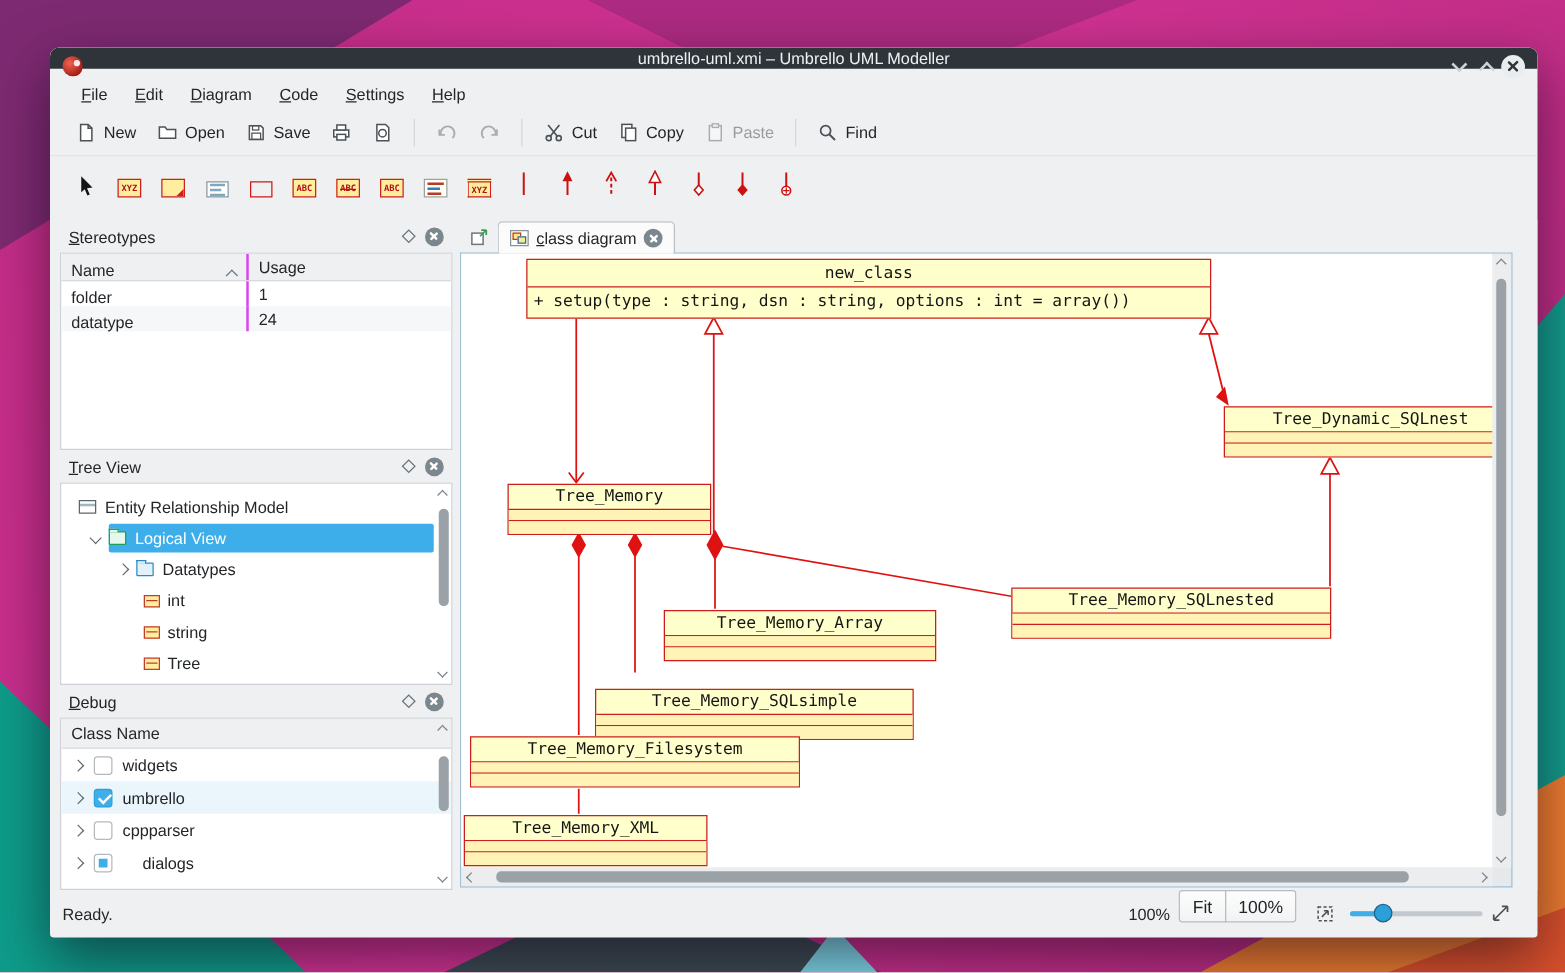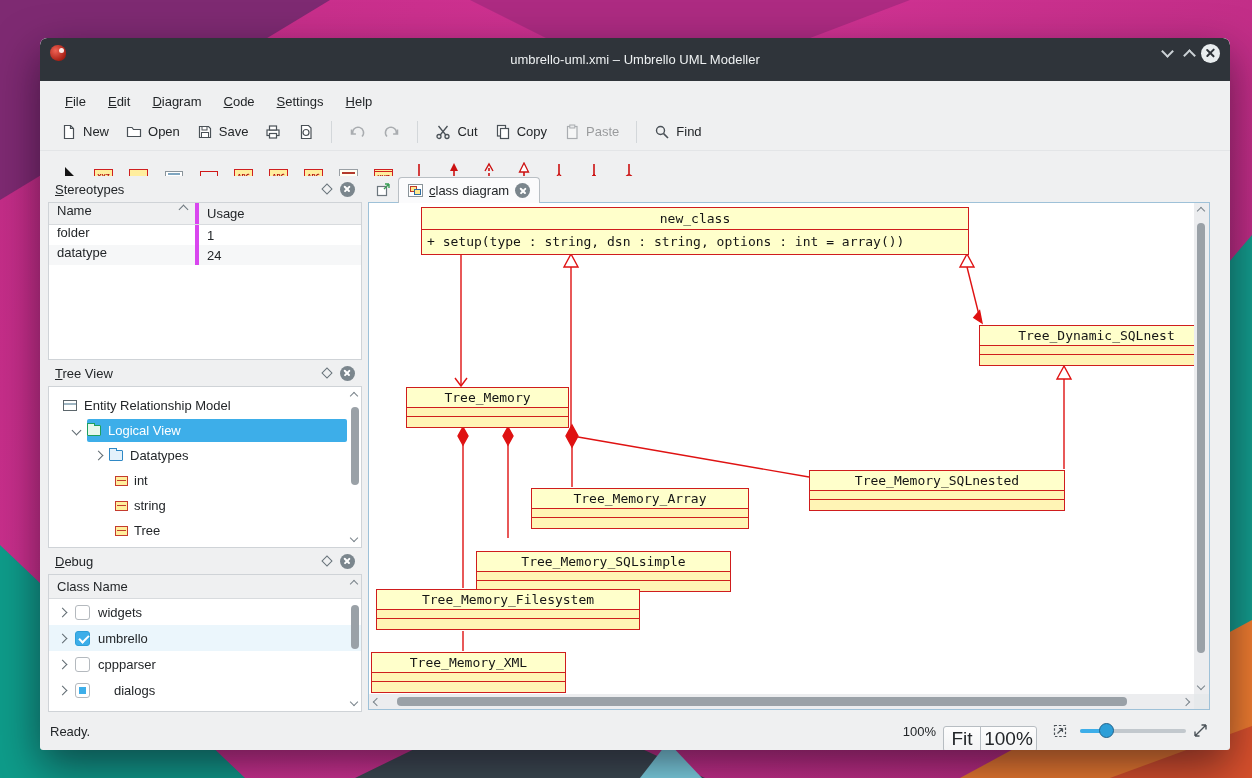--- a/index.html
+++ b/index.html
@@ -17,21 +17,21 @@
   .s5{background:#d8502c;clip-path:polygon(1252px 726px,1252px 778px,1110px 778px)}
   .s6{background:#0e9c8a;clip-path:polygon(0 545px,245px 778px,0 778px)}
   .s7{background:#3c4b52;clip-path:polygon(355px 778px,705px 778px,525px 695px)}
   .s8{background:#7fd8e8;clip-path:polygon(640px 778px,702px 778px,668px 742px)}
 
   
   .window{position:absolute;left:40px;top:38px;width:1190px;height:712px;
     background:#eff0f1;border-radius:7px 7px 3px 3px;overflow:hidden;
     box-shadow:0 16px 44px rgba(15,5,20,.55)}
 
-  .titlebar{height:43px;background:#2f343a;position:relative;display:flex;align-items:center;
+  .titlebar{height:17px;background:#2f343a;position:relative;display:flex;align-items:center;
     border-radius:7px 7px 0 0}
   .titlebar .wtitle{position:absolute;left:0;right:0;text-align:center;color:#eef1f2;font-size:13px}
   .appicon{position:absolute;left:10px;top:7px;width:16px;height:16px;border-radius:50% 50% 46% 54%;
     background:radial-gradient(circle at 35% 35%,#ef6254,#a41d12 75%)}
   .appicon::after{content:"";position:absolute;right:2px;top:3px;width:5px;height:5px;border-radius:50%;background:#fbe9e7}
   .wctl{position:absolute;top:0;height:30px;display:flex;align-items:center}
   .tchev{width:9px;height:9px;border-left:2px solid #ccd2d6;border-bottom:2px solid #ccd2d6}
   .tchev.down{transform:rotate(-45deg);margin-top:-4px}
   .tchev.up{transform:rotate(135deg);margin-top:4px}
   .wclose{width:19px;height:19px;border-radius:50%;background:#e9edef;position:relative}
@@ -80,21 +80,21 @@
   .dock-h .spacer{flex:1}
   .float-btn{width:8px;height:8px;border:1.3px solid #69747b;transform:rotate(45deg);margin-right:9px}
   .circle-btn{width:15px;height:15px;border-radius:50%;background:#7b868d;position:relative}
   .circle-btn::before,.circle-btn::after{content:"";position:absolute;left:3.4px;top:6.8px;width:8.2px;height:1.5px;background:#fff;border-radius:1px}
   .circle-btn::before{transform:rotate(45deg)}
   .circle-btn::after{transform:rotate(-45deg)}
   .dock-b{flex:1;background:#fff;border:1px solid #cfd3d7;position:relative;overflow:hidden}
 
   
   .st-h{display:flex;height:22px;background:#eff0f1;border-bottom:1px solid #d8dbde;font-size:13px;align-items:center;color:#232629}
-  .st-c1{width:150px;padding:0 8px;display:flex;align-items:flex-start;justify-content:space-between;border-right:4px solid #d946ef;height:100%}
+  .st-c1{width:150px;padding:0 8px;display:flex;align-items:flex-end;justify-content:space-between;border-right:2px solid #d946ef;height:100%}
   .st-c2{padding-left:8px}
   .st-r{display:flex;height:20px;align-items:center;font-size:13px;color:#232629}
   .st-r .st-c1{justify-content:flex-start}
   .st-r.alt{background:#f6f7f8}
   .chev-up{width:7px;height:7px;border-left:1.6px solid #6c767d;border-top:1.6px solid #6c767d;transform:rotate(45deg);margin-top:3px}
 
   
   .tv-item{position:relative;height:25px;display:flex;align-items:center;font-size:13px;color:#232629}
   .tv-sel{position:absolute;left:38px;right:14px;top:1px;bottom:1px;background:#3daee9;border-radius:2px}
   .tv-label{position:relative}
@@ -150,22 +150,22 @@
   .uml .t{font-weight:normal;text-align:center;font-size:13px;line-height:19px;border-bottom:1px solid #cf1d1d;white-space:nowrap;overflow:hidden}
   .uml .sA{height:9px;border-bottom:1px solid #cf1d1d;background:#fff4b5}
   .uml .sB{height:10px;background:#fff4b5}
   .uml.nc .t{line-height:21px}
   .uml .op{font-size:13px;line-height:24px;padding-left:5px;white-space:nowrap;overflow:hidden}
 
   
   .statusbar{position:absolute;left:0;right:0;bottom:0;height:38px;font-size:13px;color:#232629}
   .ready{position:absolute;left:10px;top:12px}
   .zdisp{position:absolute;left:862px;top:12px;width:34px;text-align:right}
-  .sbtn{position:absolute;top:14px;height:26px;background:linear-gradient(#fdfdfd,#f2f3f4);border:1px solid #b7bdc2;
-    display:flex;align-items:center;justify-content:center;font-size:19px;color:#232629}
+  .sbtn{position:absolute;top:0;height:26px;background:linear-gradient(#fdfdfd,#f2f3f4);border:1px solid #b7bdc2;
+    display:flex;align-items:center;justify-content:center;font-size:14px;color:#232629}
   .sbtn.fit{left:903px;width:38px;border-radius:3px 0 0 3px}
   .sbtn.z100{left:940px;width:57px;border-radius:0 3px 3px 0}
   .sicon{position:absolute;top:11px}
   .slider{position:absolute;left:1040px;top:17px;width:106px;height:4px;border-radius:2px;background:#c2c8cd}
   .sl-fill{position:absolute;left:0;top:0;bottom:0;width:26px;background:#3daee9;border-radius:2px}
   .sl-handle{position:absolute;left:19px;top:-6px;width:15px;height:15px;border-radius:50%;background:#2d9fd8;border:1px solid #23648c}
 </style>
 </head>
 <body>
 

